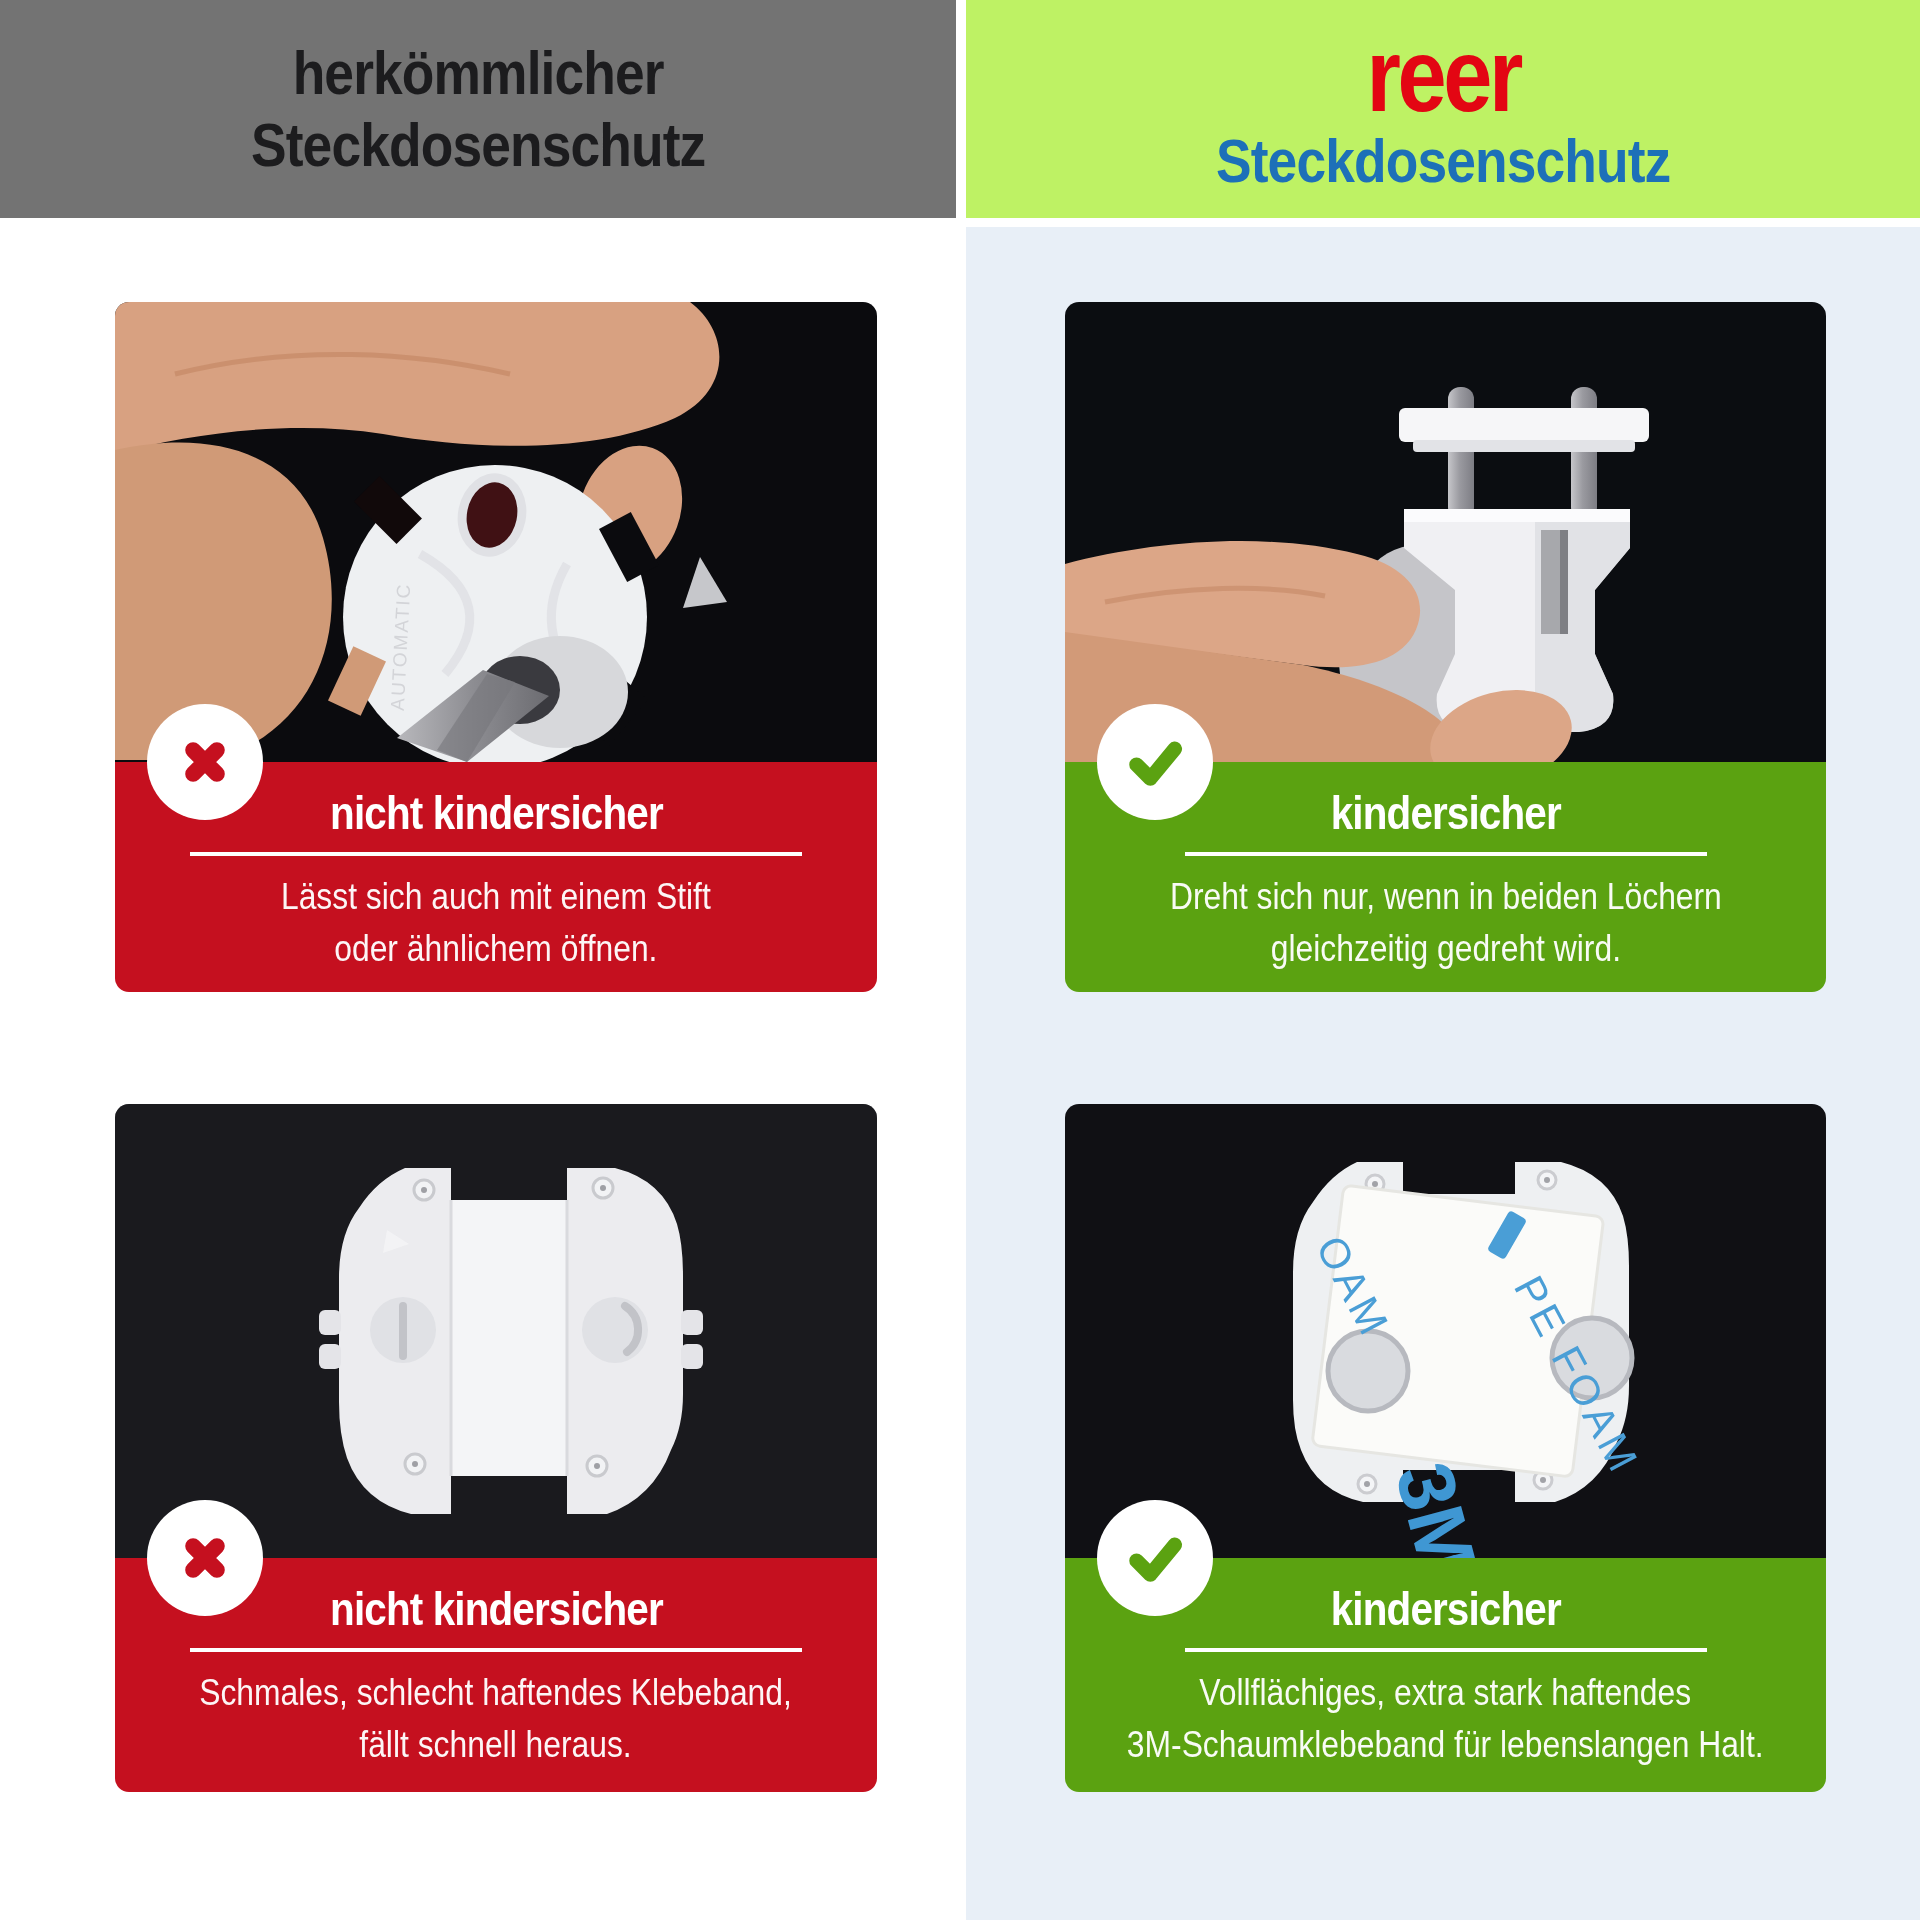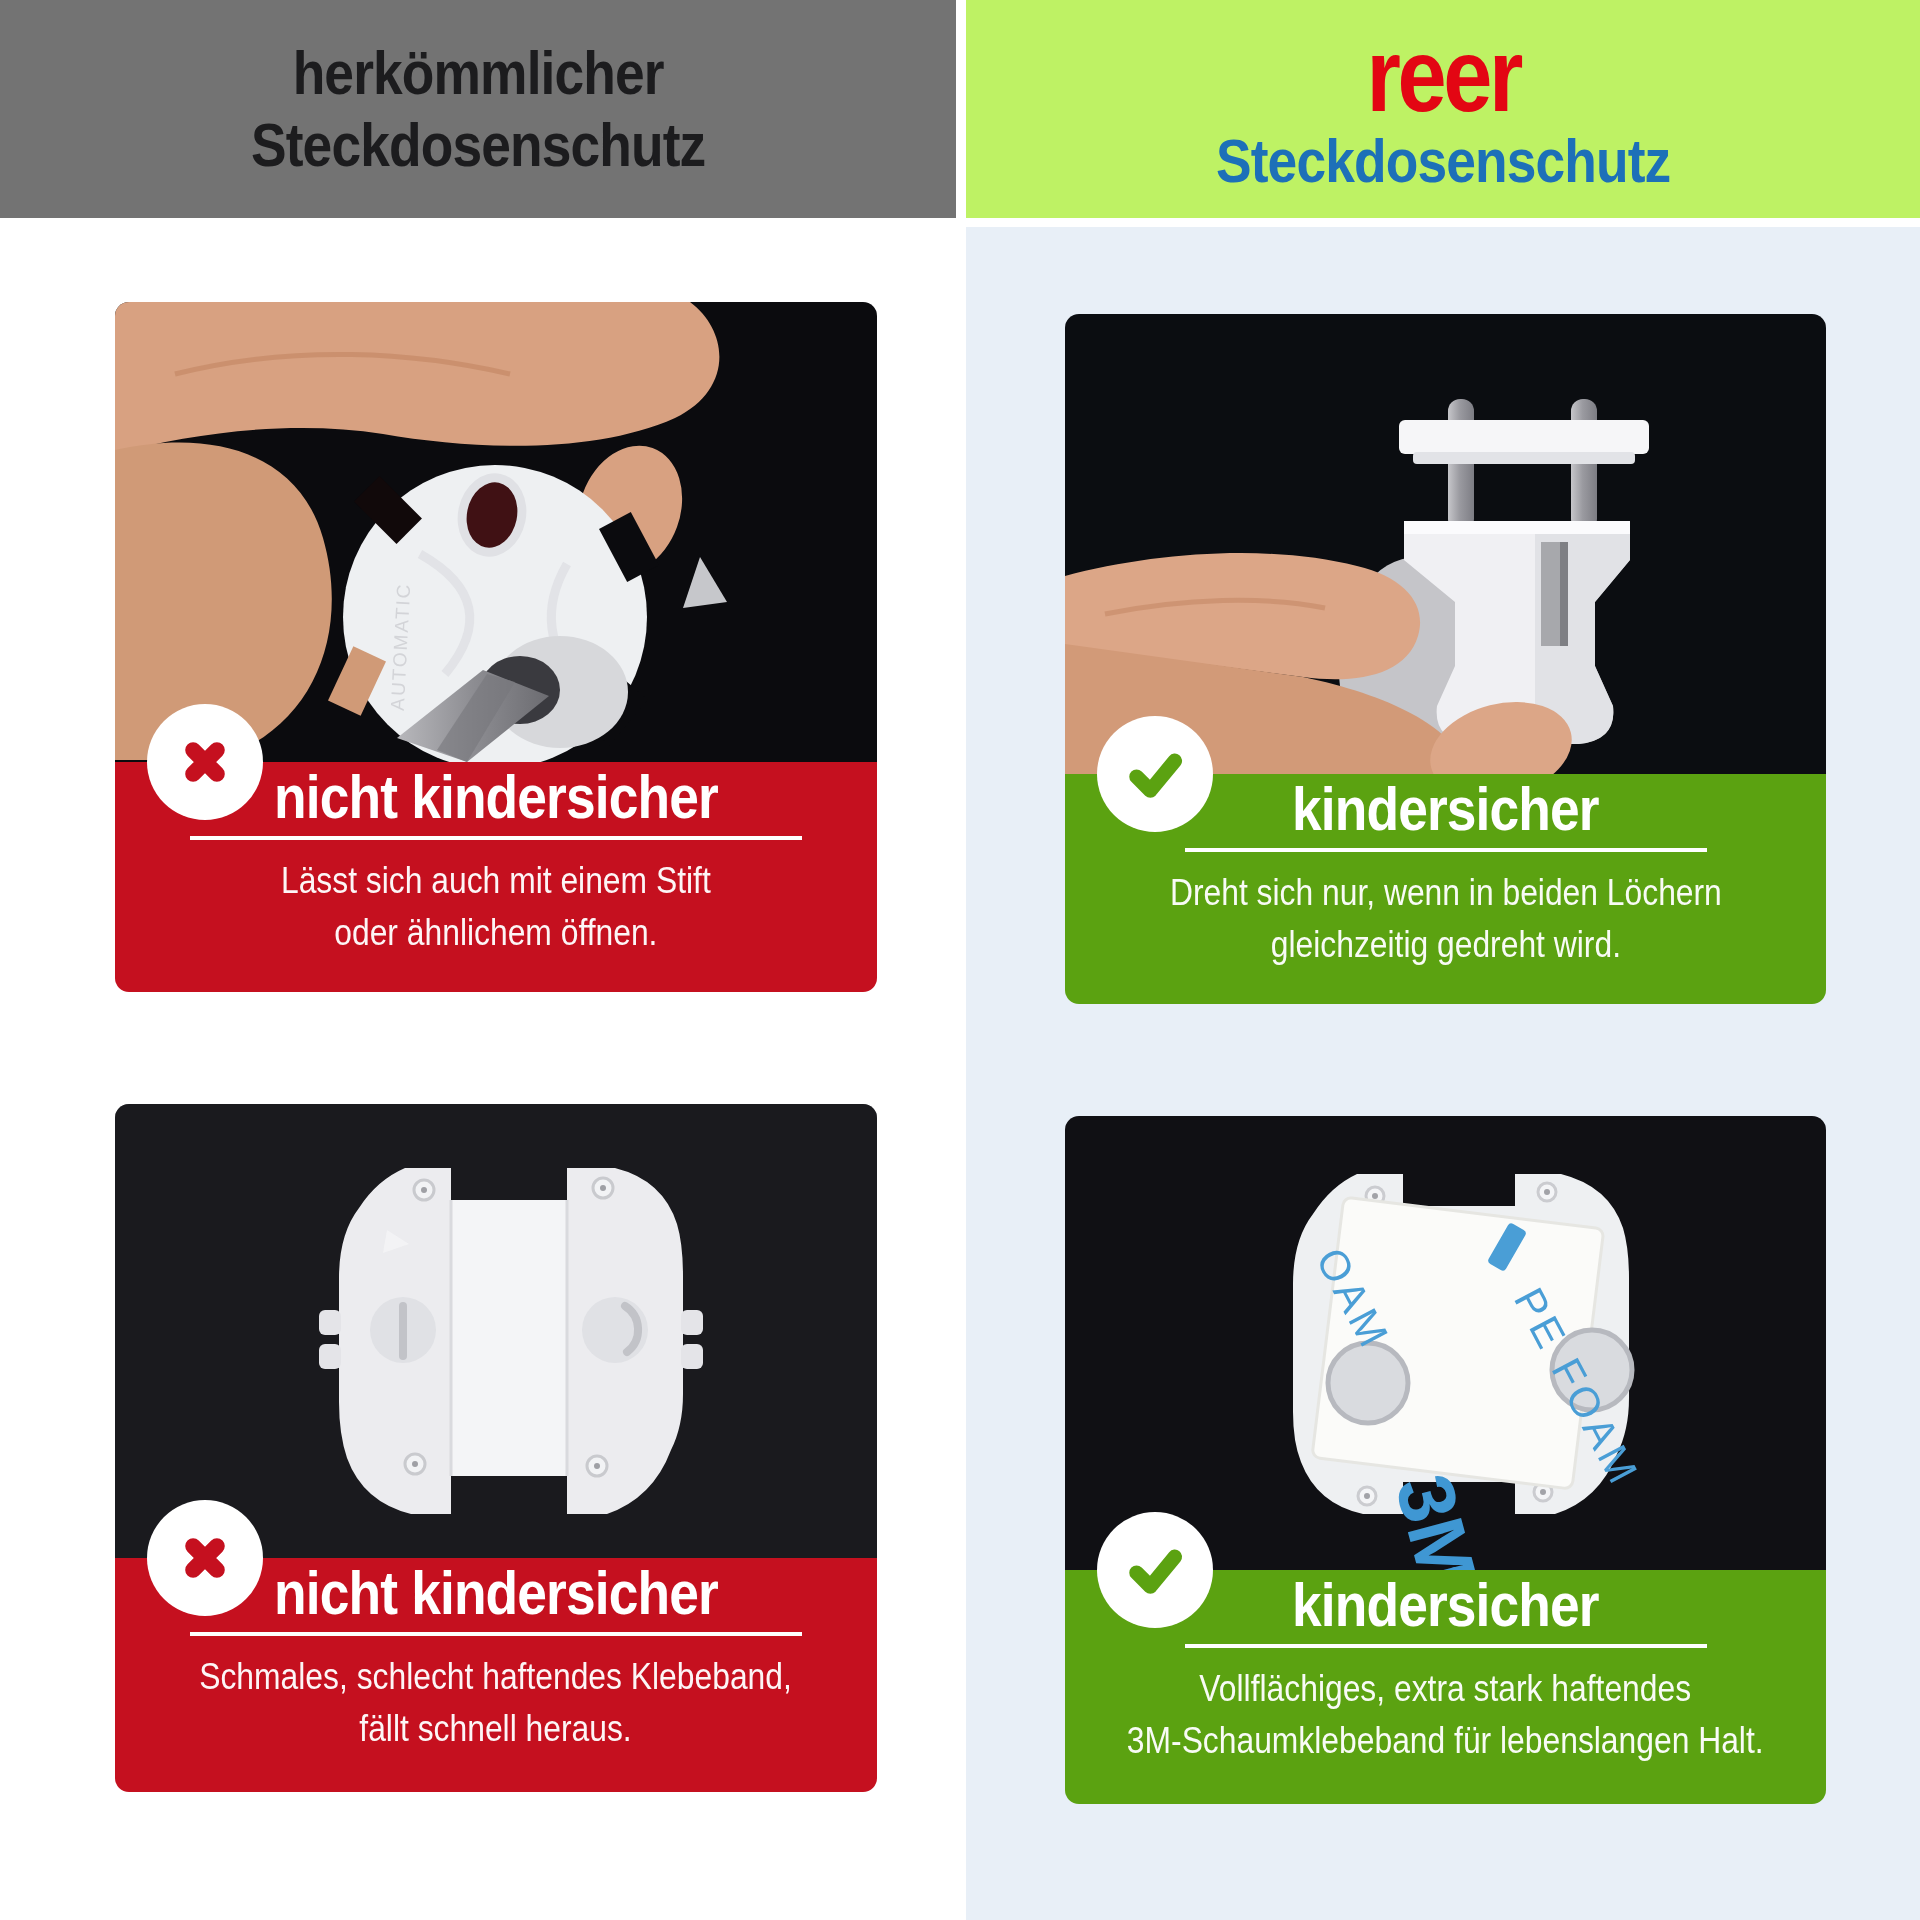--- a/index.html
+++ b/index.html
@@ -13,31 +13,31 @@
   .right-body{position:absolute;left:966px;top:227px;width:954px;height:1693px;background:#e8eff7;}
   .cond{display:inline-block;transform:scaleX(0.86);transform-origin:50% 50%;white-space:nowrap;}
   .hdr-left-text{font-size:62px;line-height:72px;font-weight:700;color:#1c1c1e;text-align:center;letter-spacing:-1px;}
   .brand{font-size:104px;line-height:104px;font-weight:700;color:#e30613;letter-spacing:-4px;
          transform:scaleX(0.85);transform-origin:50% 50%;display:inline-block;}
   .hdr-right-sub{font-size:62px;line-height:68px;font-weight:700;color:#1d70b8;letter-spacing:-1px;}
   
   .panel{position:absolute;border-radius:14px;overflow:hidden;}
   .panel .photo{display:block;width:100%;}
   .p-top{top:302px;} .p-bottom{top:1104px;}
-  .p-left{left:115px;width:762px;} .p-right{left:1065px;width:761px;margin-top:12px;}
+  .p-left{left:115px;width:762px;} .p-right{left:1065px;width:761px;}
   .p-top .photo{height:460px;} .p-bottom .photo{height:454px;}
   .photo svg{display:block;width:100%;height:100%;}
   .banner{position:relative;width:100%;color:#ffffff;text-align:center;}
   .p-top .banner{height:230px;} .p-bottom .banner{height:234px;}
   .banner.fail{background:#c5101f;}
   .banner.pass{background:#5ba211;}
   .badge{position:absolute;left:32px;top:-58px;width:116px;height:116px;border-radius:50%;
          background:#ffffff;display:flex;align-items:center;justify-content:center;}
   .badge svg{width:66px;height:66px;}
-  .verdict{padding-top:8px;font-size:62px;line-height:54px;font-weight:700;letter-spacing:-1px;}
+  .verdict{padding-top:24px;font-size:47px;line-height:54px;font-weight:700;letter-spacing:-1px;}
   .rule{height:4px;background:#ffffff;margin:12px auto 0;}
   .banner.fail .rule{width:612px;}
   .banner.pass .rule{width:522px;}
   .desc{margin-top:15px;font-size:37px;line-height:52px;font-weight:400;color:rgba(255,255,255,0.96);}
 </style>
 </head>
 <body>
 
 <div class="page">
 

